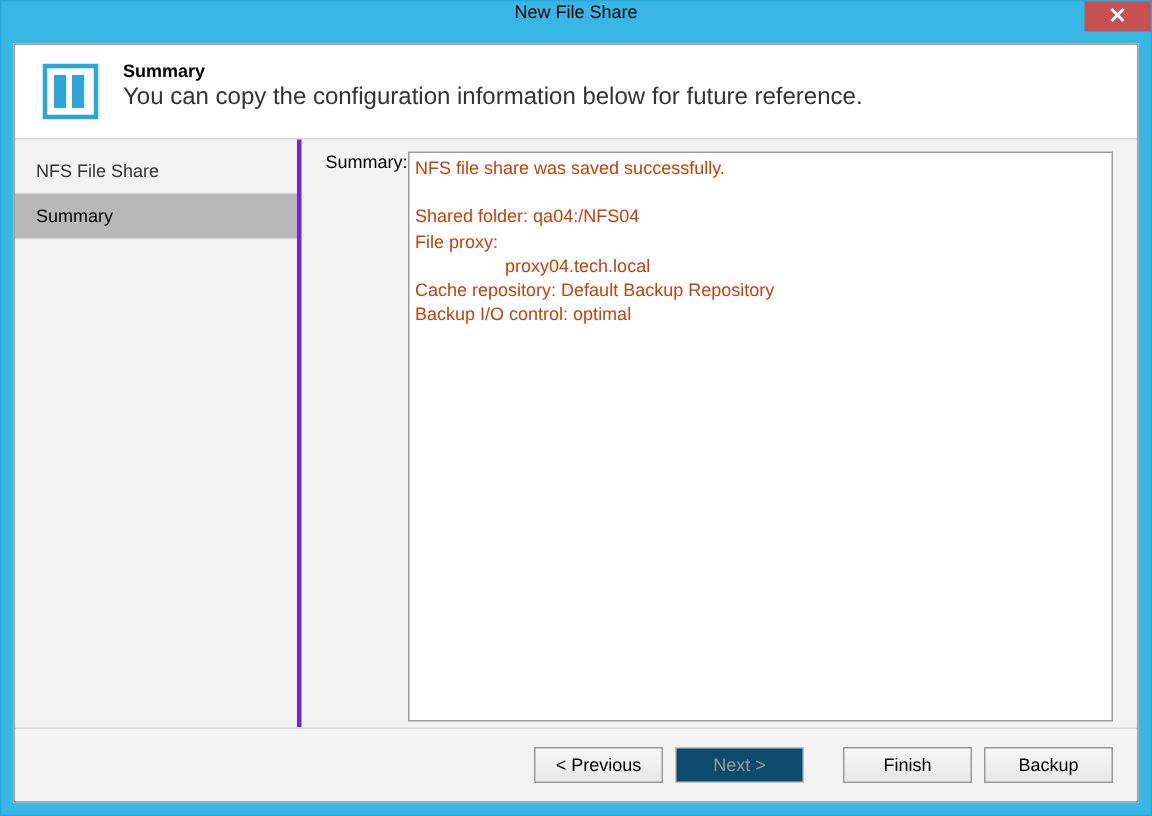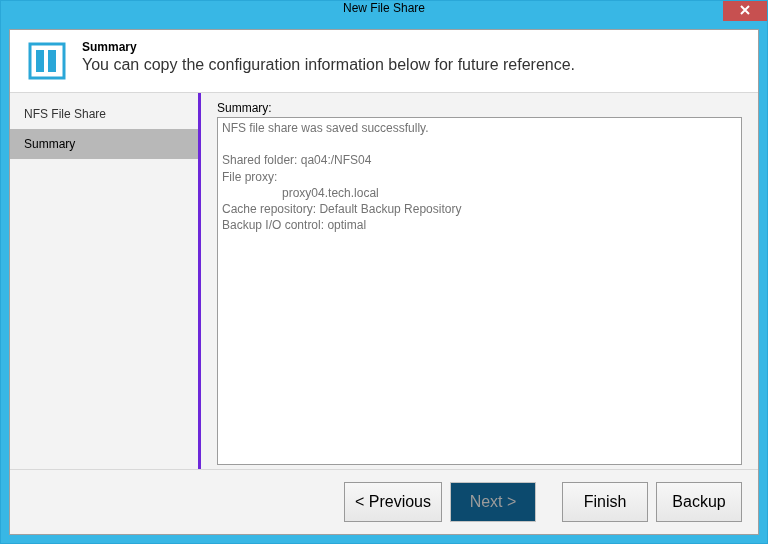--- a/index.html
+++ b/index.html
@@ -11,25 +11,25 @@
   .client{position:absolute;left:8px;top:28px;right:8px;bottom:8px;background:#f3f3f3;border:1px solid #9f9f9f;box-sizing:border-box;display:flex;flex-direction:column}
   .header{background:#fff;border-bottom:1px solid #d8d8d8;padding:10px 16px;display:flex;align-items:flex-start;gap:14px}
   .hicon{width:42px;height:42px;flex:0 0 42px}
   .hicon svg{width:42px;height:42px}
   .htext .htitle{font-weight:600;font-size:12px;margin-bottom:2px}
   .htext .hsub{font-size:16px;color:#333}
   .body{flex:1;display:flex;min-height:0}
   .nav{width:188px;border-right:3px solid #6d28d9;padding-top:6px}
   .nav .item{padding:8px 14px;font-size:12px;color:#333;cursor:default}
   .nav .item.active{background:#b8b8b8;color:#000}
-  .main{flex:1;padding:8px 16px 4px 16px;display:flex;flex-direction:column;min-height:0}
+  .main{flex:1;padding:8px 16px 4px 16px;display:flex;min-height:0}
   .main .label{font-size:12px;margin-bottom:2px}
-  .main textarea{flex:1;width:100%;box-sizing:border-box;resize:none;border:1px solid #9c9c9c;background:#fff;font-family:inherit;font-size:12px;padding:2px 4px;line-height:1.35;color:#737373;overflow:auto}
+  .main textarea{flex:1;width:100%;box-sizing:border-box;resize:none;border:1px solid #9c9c9c;background:#fff;font-family:inherit;font-size:12px;padding:2px 4px;line-height:1.35;color:#c2410c;overflow:auto}
   .footer{border-top:1px solid #d8d8d8;padding:12px 16px;display:flex;justify-content:flex-end;gap:8px;background:#f3f3f3}
-  .btn{min-width:86px;height:40px;border:1px solid #999;background:linear-gradient(#f7f7f7,#e7e7e7);font-family:inherit;font-size:16px;padding:0 10px;cursor:pointer}
+  .btn{min-width:86px;height:24px;border:1px solid #999;background:linear-gradient(#f7f7f7,#e7e7e7);font-family:inherit;font-size:12px;padding:0 10px;cursor:pointer}
   .btn:disabled{color:#9b9b9b;border-color:#c3c3c3;background:#0c4a6e;cursor:default}
   .gap{width:10px}
 </style>
 </head>
 <body>
 
 <div class="outer">
   <div class="titlebar">
     <span class="title">New File Share</span>
     <div class="closebtn">

